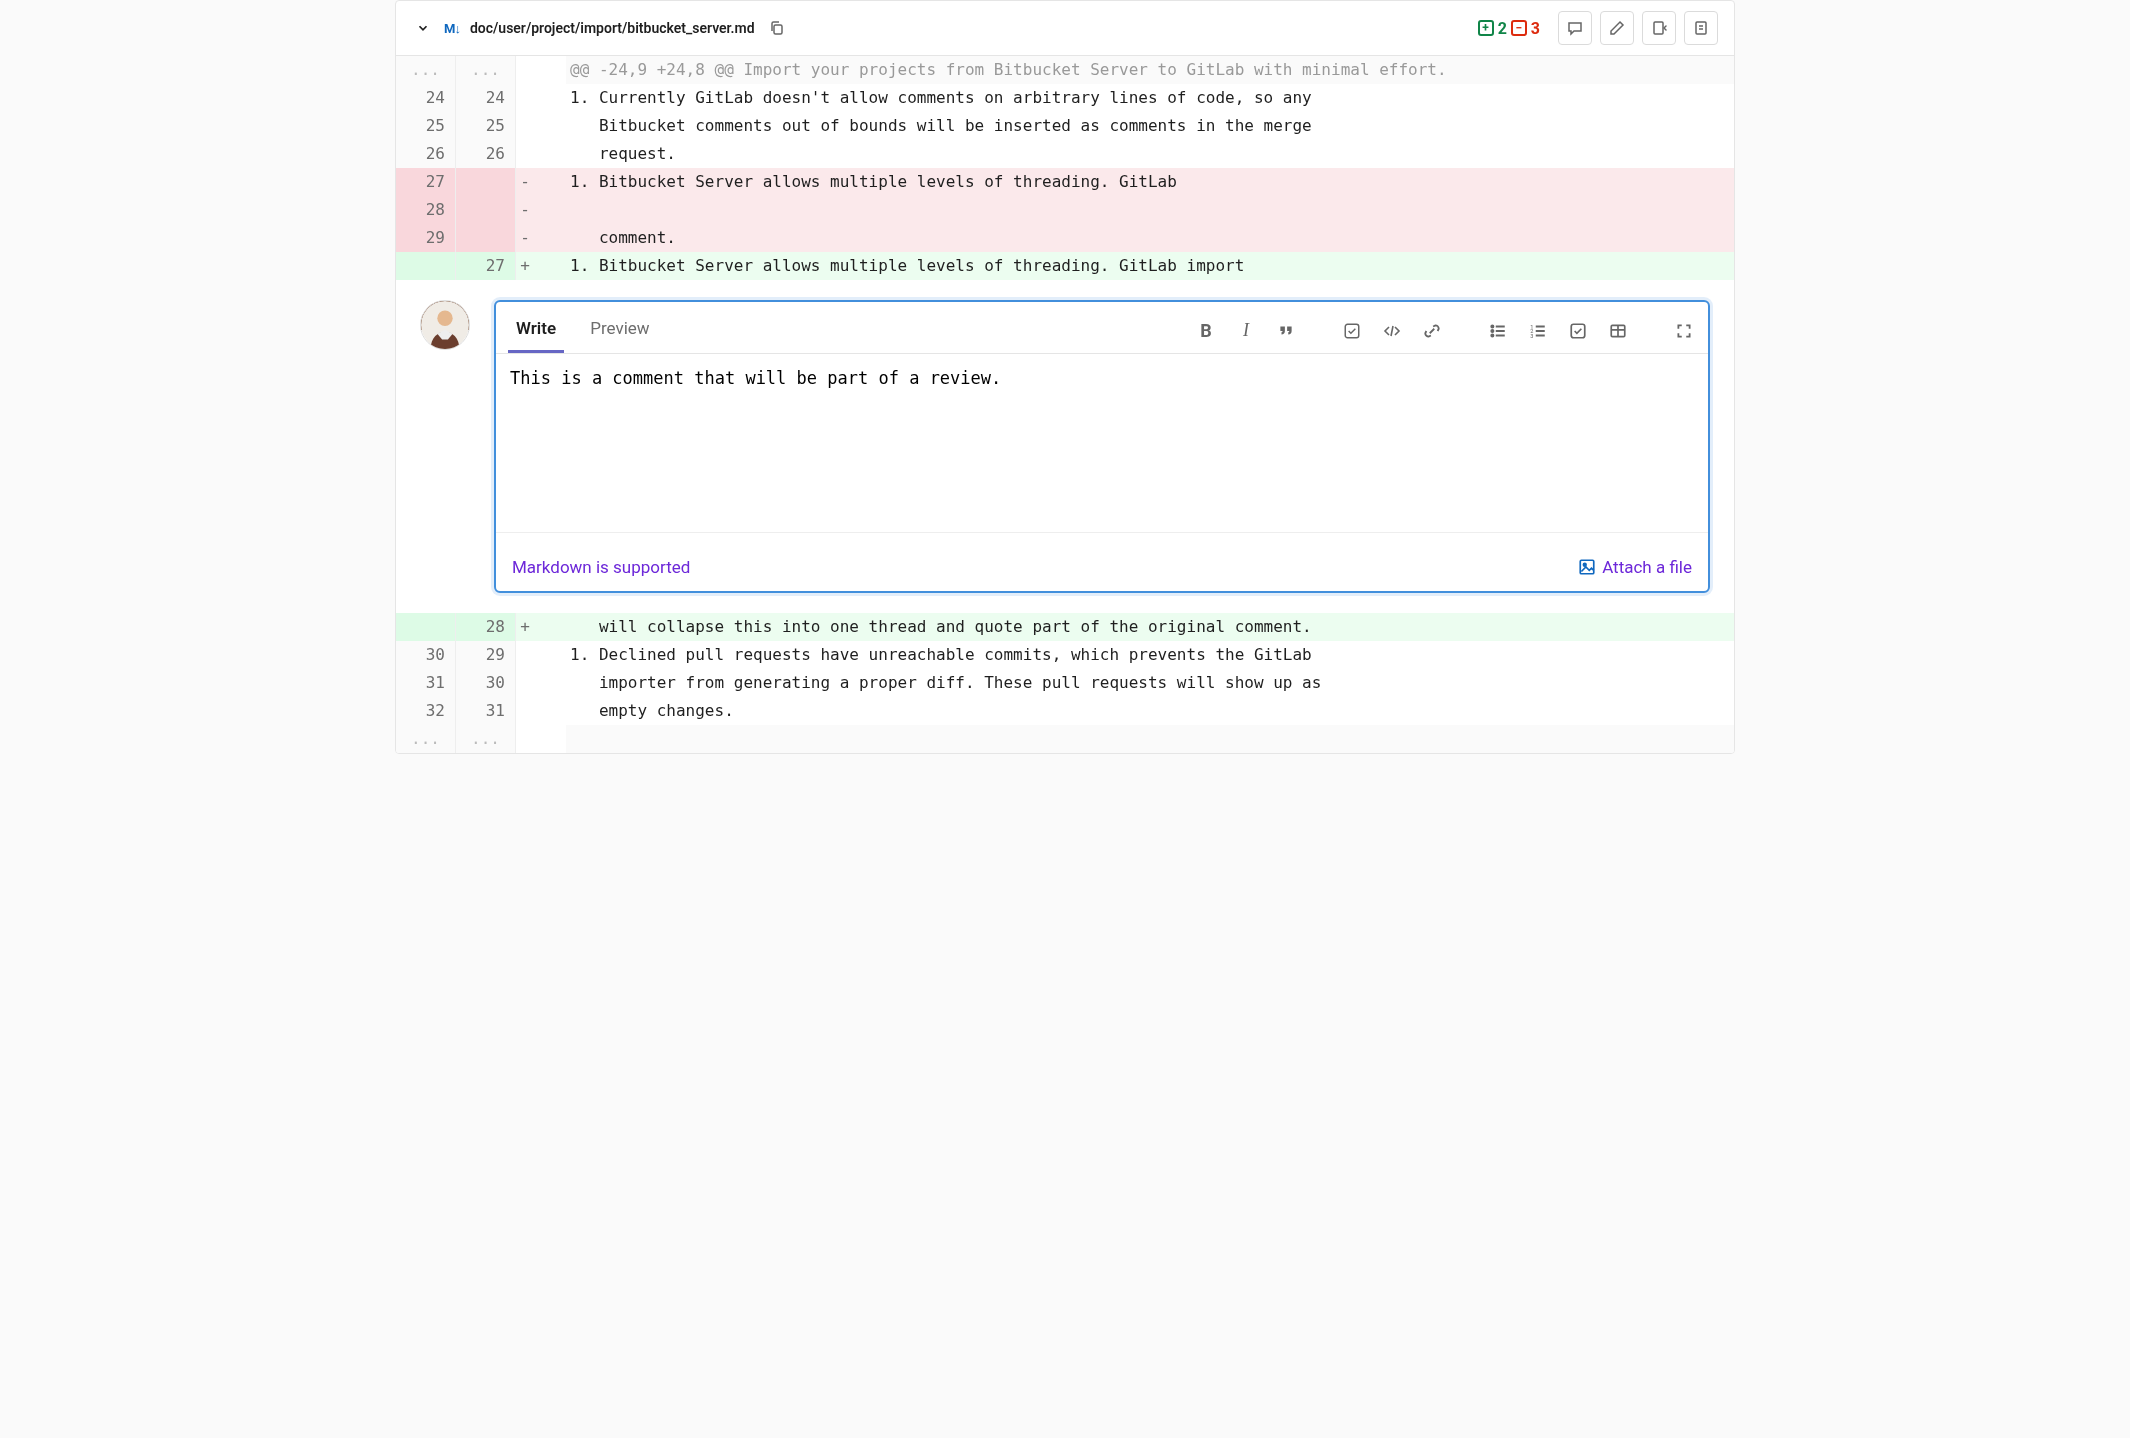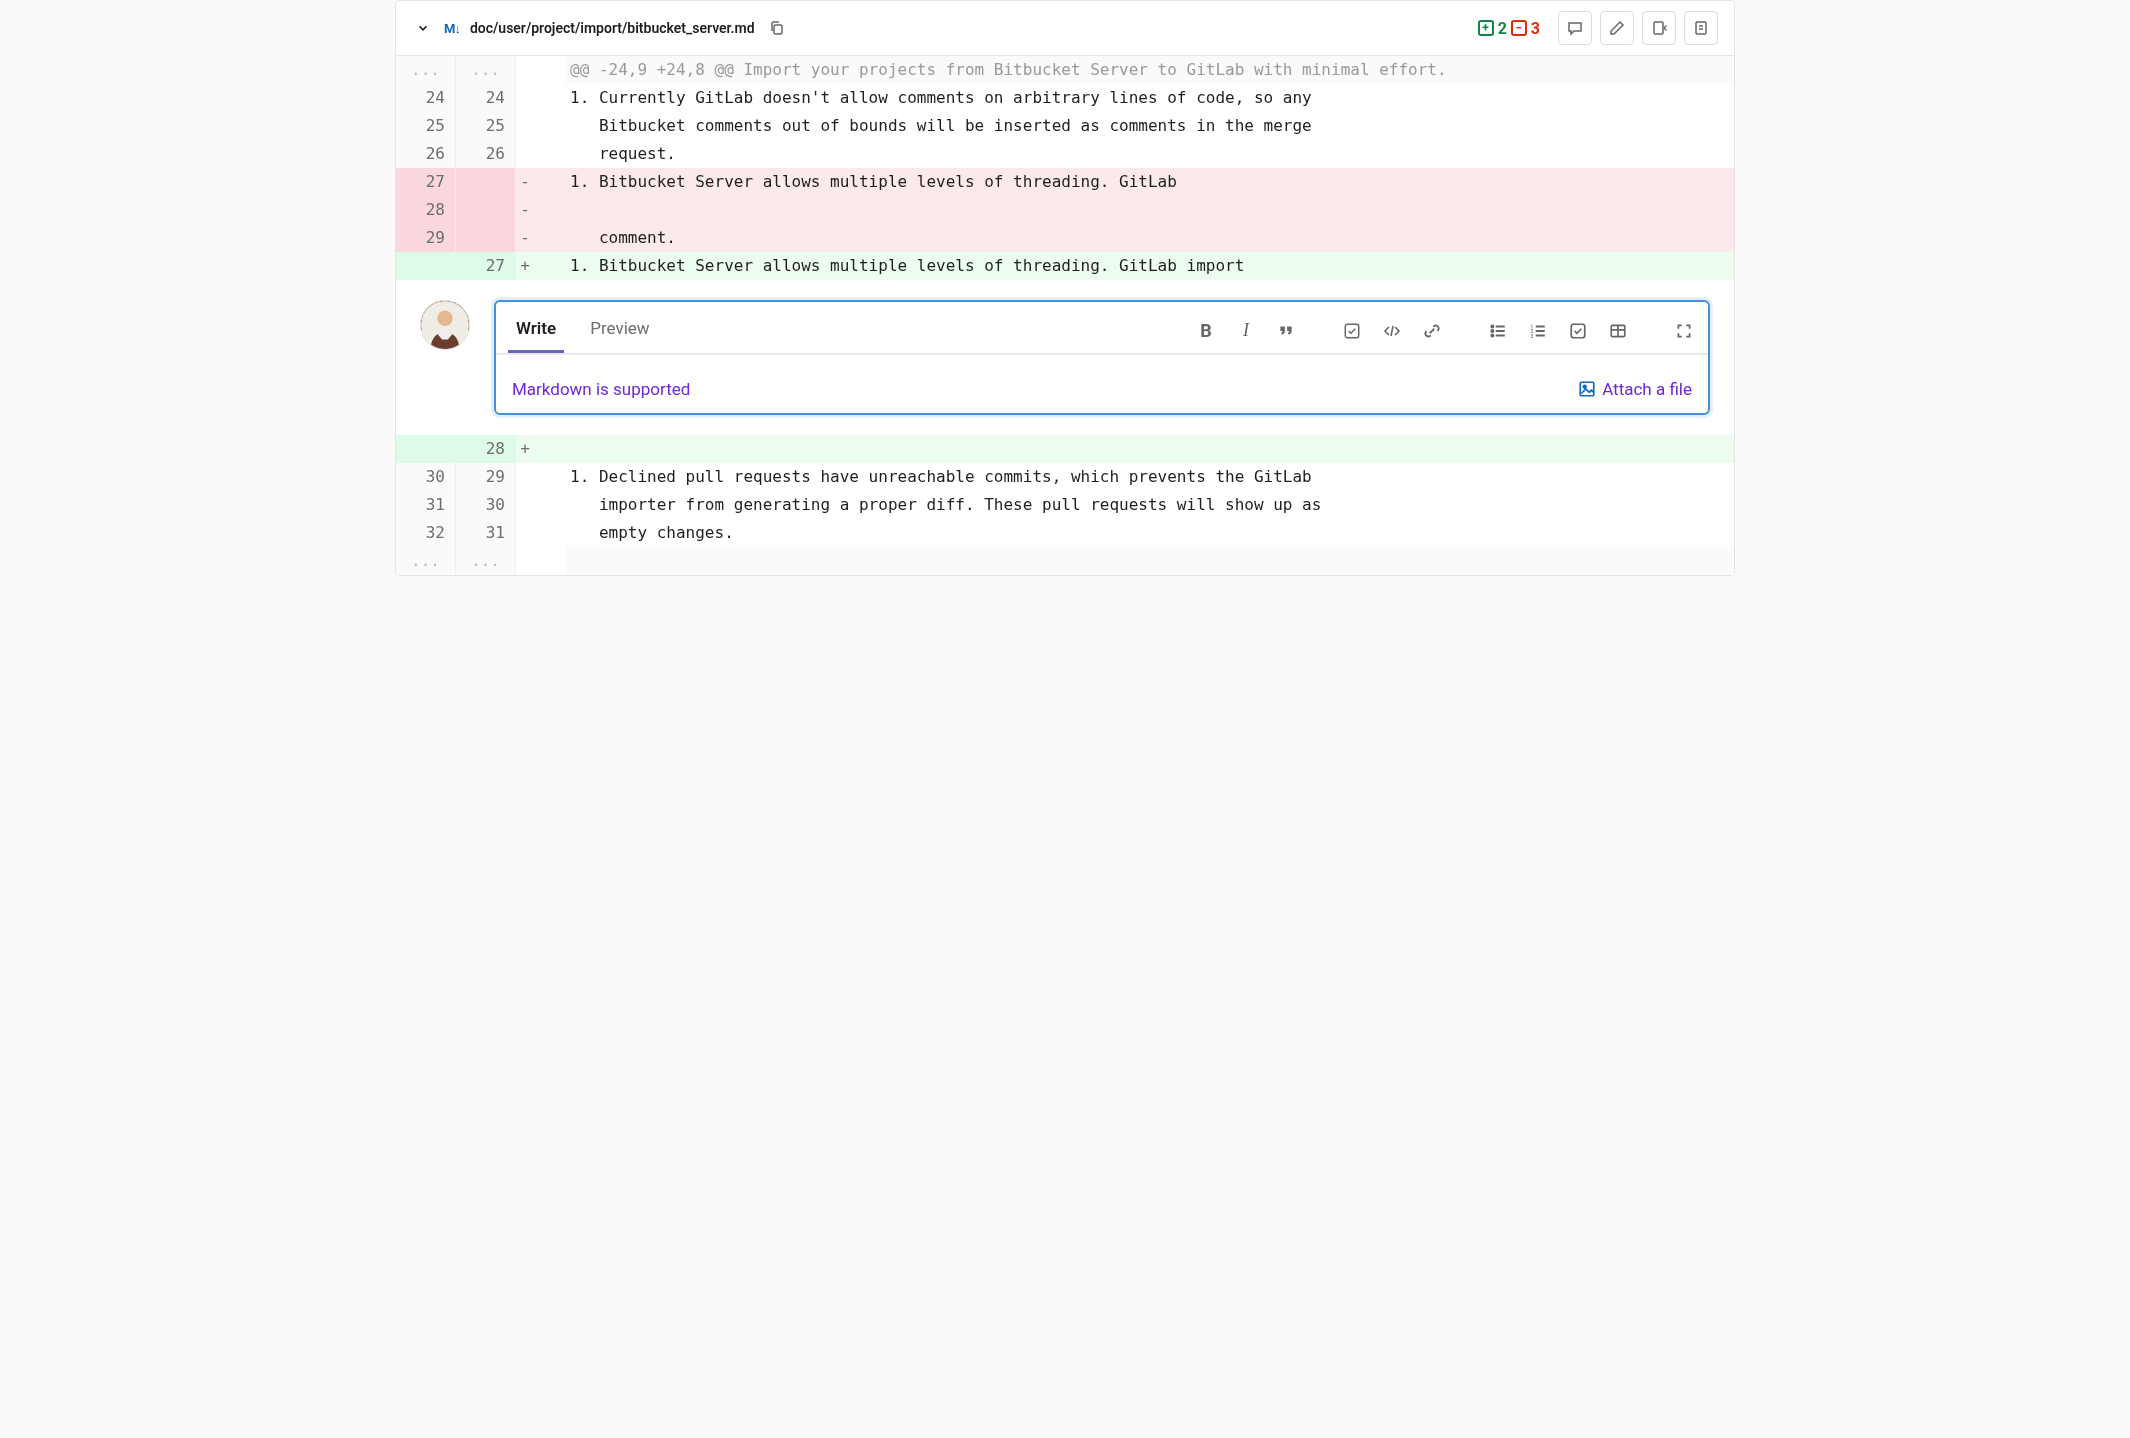--- a/index.html
+++ b/index.html
@@ -267,20 +267,21 @@
               </svg>
           </div>
           <div class="sep"></div>
           <div class="ticon">
             <svg width="18" height="18" viewBox="0 0 16 16" fill="none" stroke="#666" stroke-width="1.6">
                 <path d="M3 6V3h3M13 6V3h-3M3 10v3h3M13 10v3h-3"></path>
               </svg>
           </div>
         </div>
       </div>
+      <textarea style="">This is a comment that will be part of a review.</textarea>
       <div class="composer-footer">
         <div class="link">Markdown is supported</div>
         <div class="link">
           <svg width="18" height="18" viewBox="0 0 16 16" fill="none" stroke="#1068bf" stroke-width="1.5">
               <rect x="2" y="2" width="12" height="12" rx="1"></rect>
               <circle cx="6" cy="6" r="1.2" fill="#1068bf"></circle>
               <path d="M3 12l4-4 3 3 2-2 2 2"></path>
             </svg>
           <span>Attach a file</span>
         </div>
@@ -288,20 +289,21 @@
     </div>
   </div>
 
 
   <div class="diff">
     <div id="diff-bottom">
         <div class="diff-row row-add">
           <div class="ln"></div>
           <div class="ln">28</div>
           <div class="sign">+</div>
+          <div class="code">   will collapse this into one thread and quote part of the original comment.</div>
         </div>
         <div class="diff-row row-ctx">
           <div class="ln">30</div>
           <div class="ln">29</div>
           <div class="sign"> </div>
           <div class="code">1. Declined pull requests have unreachable commits, which prevents the GitLab</div>
         </div>
         <div class="diff-row row-ctx">
           <div class="ln">31</div>
           <div class="ln">30</div>

